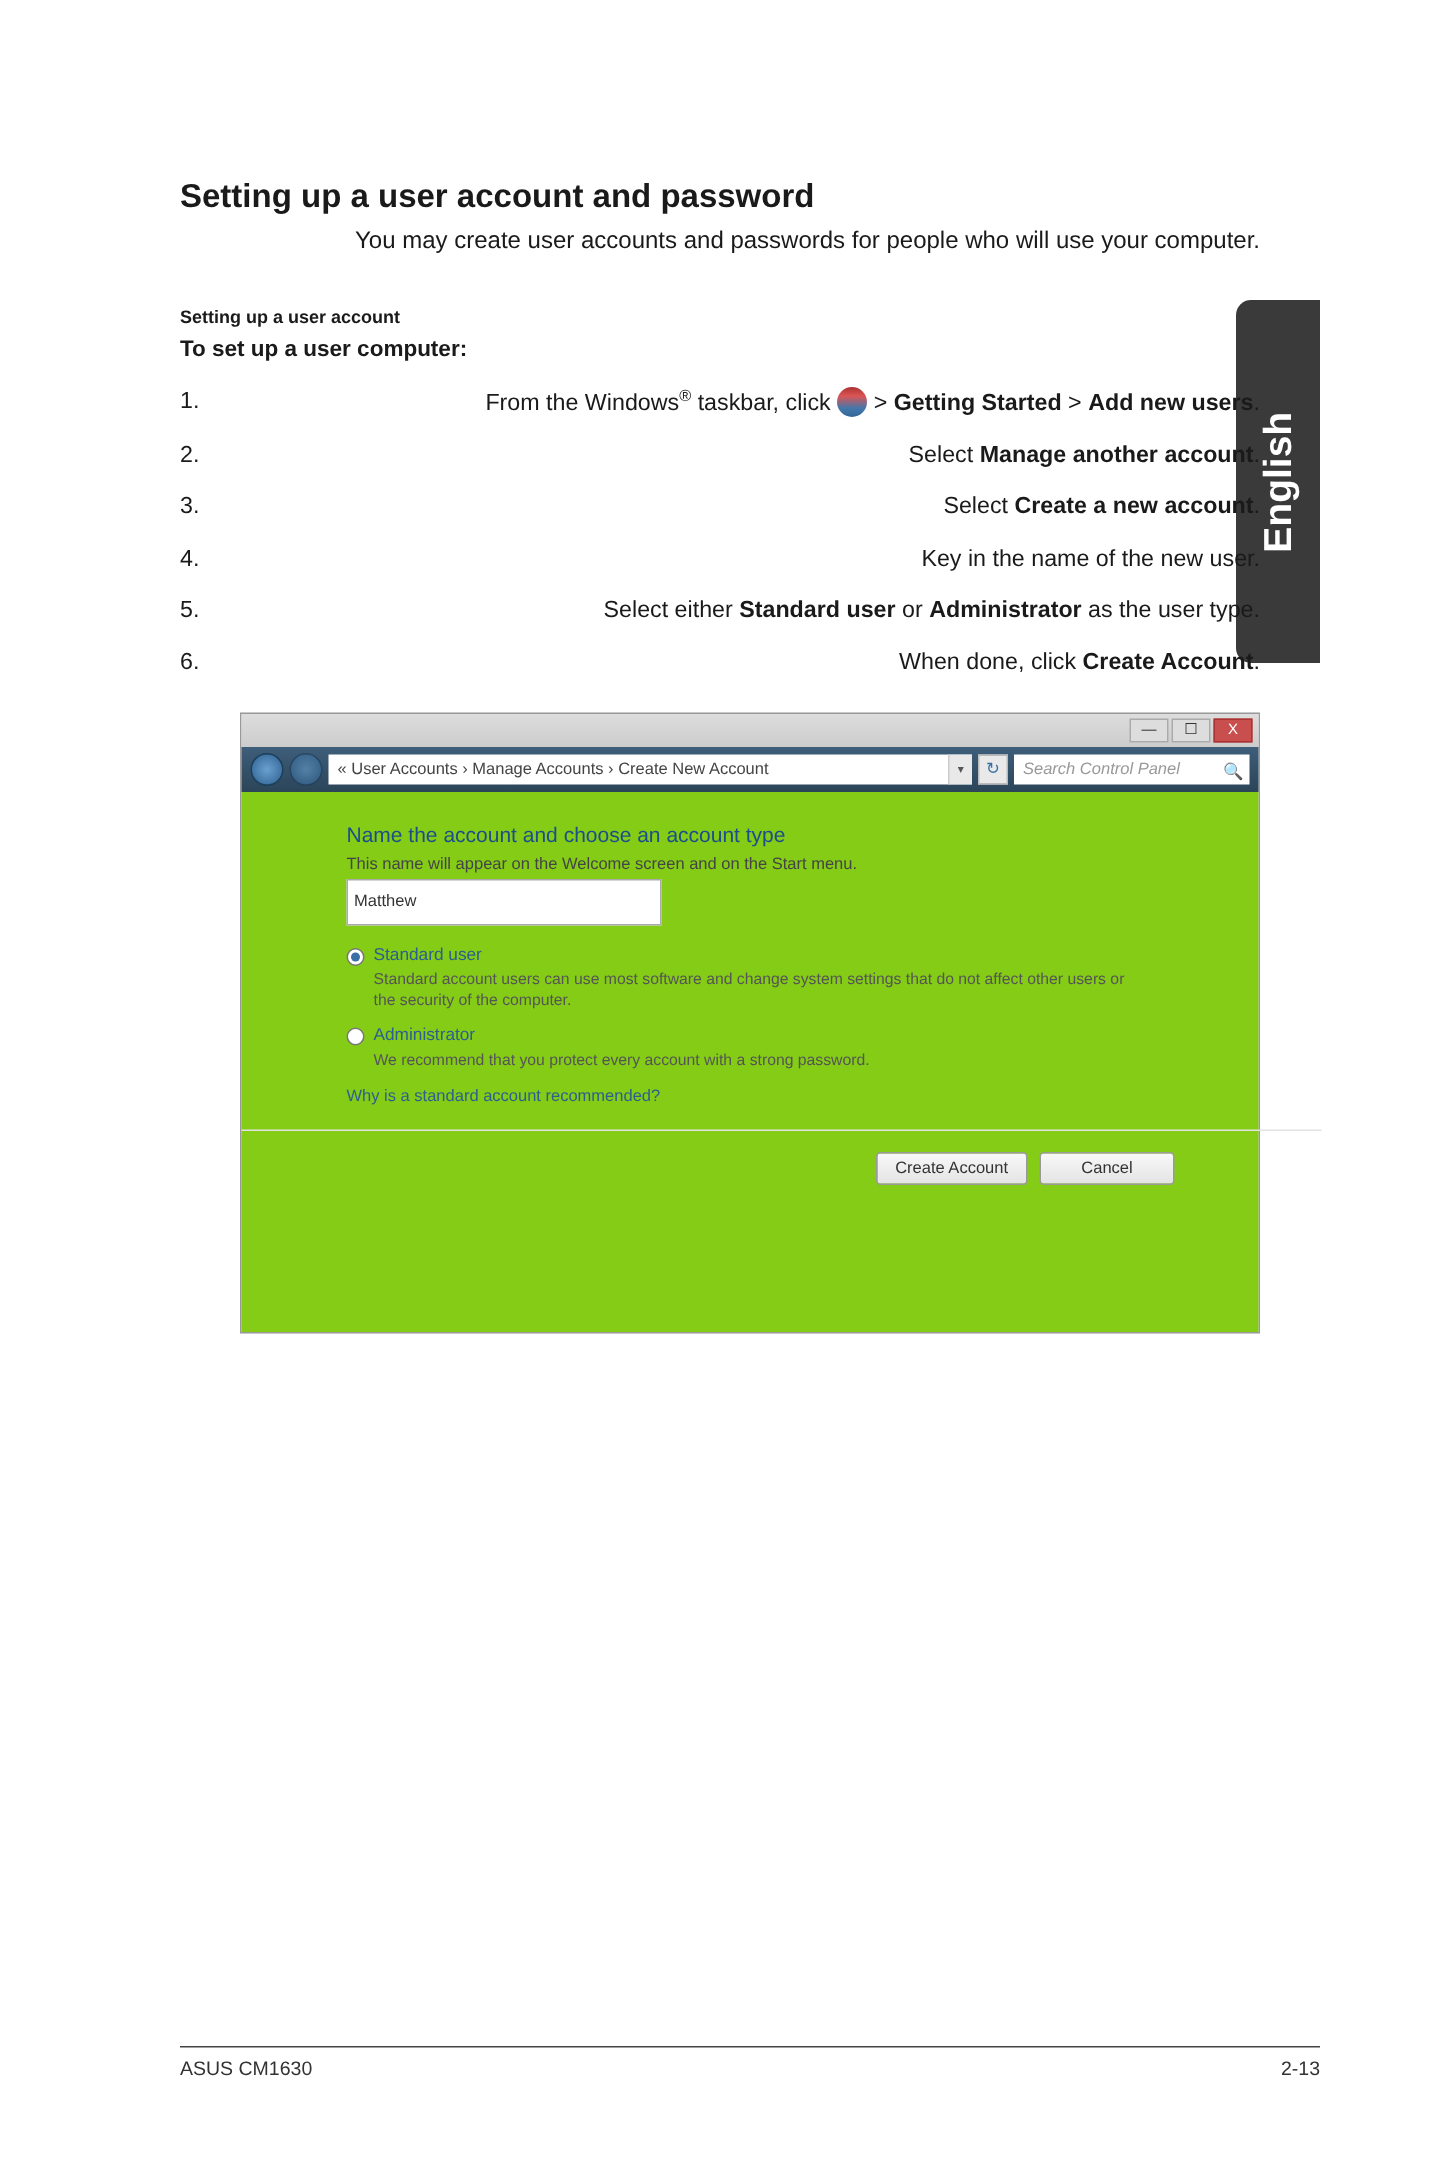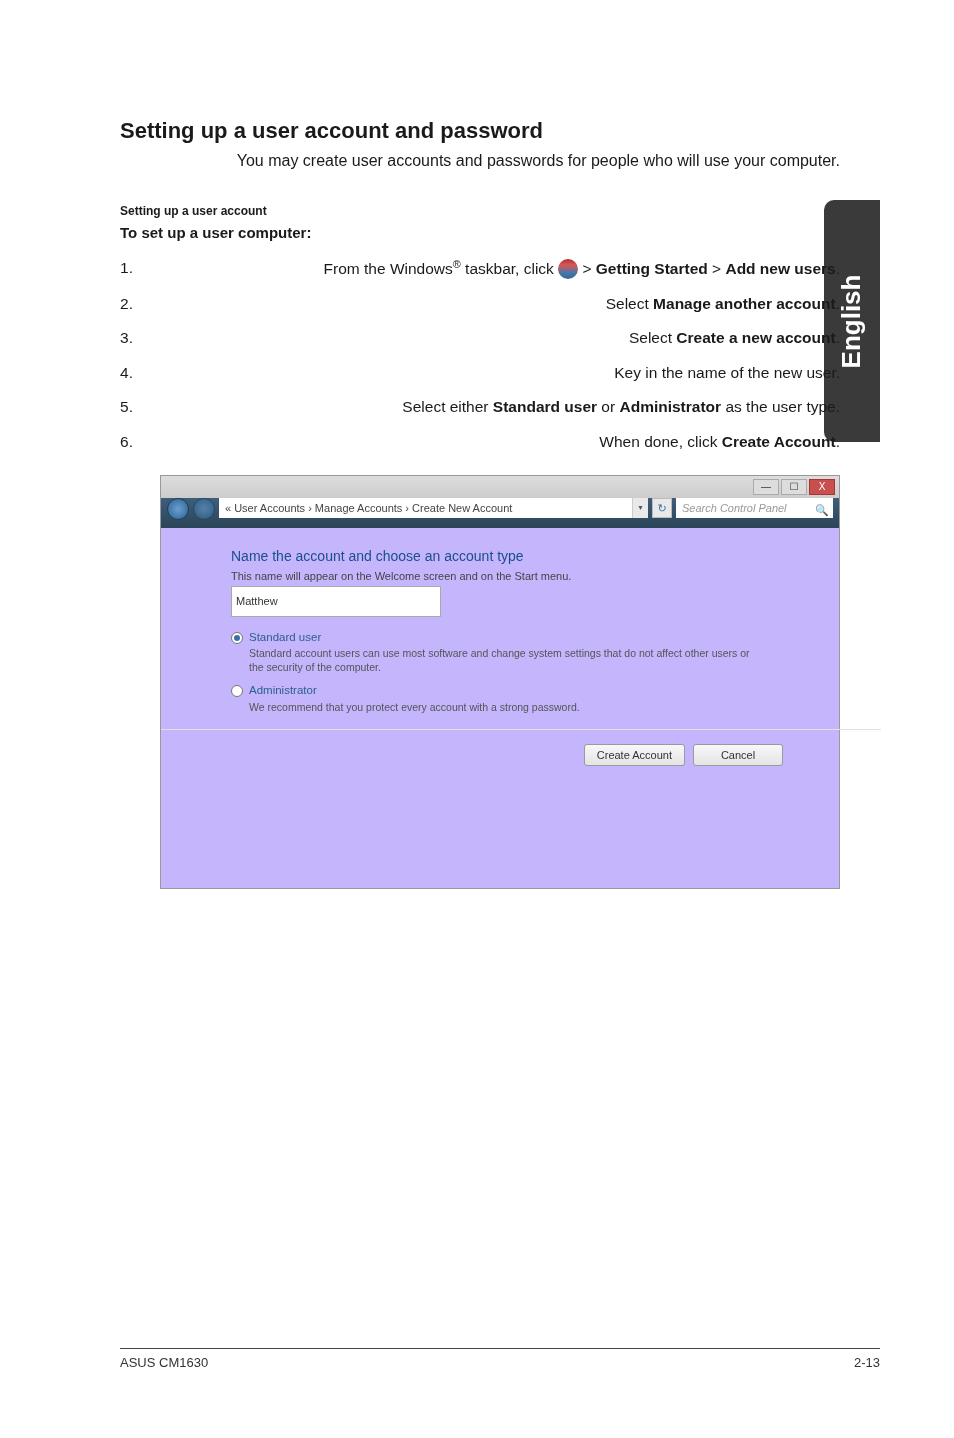--- a/index.html
+++ b/index.html
@@ -104,20 +104,21 @@
     display: flex;
     justify-content: flex-end;
     align-items: center;
     padding-right: 4px;
     gap: 2px;
   }
   .chrome-btn { width: 26px; height: 16px; background: #ddd; border: 1px solid #aaa; font-size:10px; text-align:center; line-height:14px; }
   .chrome-close { background: #c94f4f; color:#fff; border-color:#a33; }
   .nav-row {
     display: flex;
+    align-items: center;
     background: linear-gradient(#3e5e7a, #2b4458);
     height: 30px;
     padding: 0 6px;
     gap: 4px;
     color: #fff;
   }
   .nav-back, .nav-fwd {
     width: 22px; height: 22px; border-radius: 50%;
     background: radial-gradient(#6aa0cf, #2b5f8f);
     border: 1px solid #1d3f5c;
@@ -139,21 +140,21 @@
     position: absolute; right: 0; top: 0; width: 16px; height: 20px;
     background: #e9e9e9; border-left: 1px solid #ccc; text-align:center; font-size:8px; line-height:20px; color:#555;
   }
   .refresh-box { width: 20px; height: 20px; background:#e9e9e9; border:1px solid #bbb; text-align:center; font-size:11px; color:#3a6fa5; line-height:18px; }
   .search-box {
     width: 157px; height: 20px; background: #fff; color: #999; font-style: italic;
     padding: 0 6px; line-height: 20px; font-size: 11px; position: relative;
   }
   .search-box .mag { position:absolute; right:4px; top:2px; color:#5a8fc0; font-style:normal; }
   .embed-body {
-    background: #c4b5fd;
+    background: #84cc16;
     padding: 20px 28px 30px 70px;
     min-height: 360px;
   }
   .eb-title { color: #1b4f8a; font-size: 14px; margin-bottom: 6px; }
   .eb-sub { font-size: 11px; color: #444; margin-bottom: 4px; }
   .eb-input {
     width: 210px; height: 31px; border: 1px solid #aaa; padding: 0 4px;
     font-size: 11px; color: #333; background: #fff; margin-bottom: 14px; display:block;
   }
   .eb-radio-row { display: flex; align-items: flex-start; gap: 6px; margin-bottom: 3px; }
@@ -172,21 +173,21 @@
   .eb-btn {
     min-width: 90px; height: 22px; padding: 0 12px;
     background: linear-gradient(#f8f8f8, #e4e4e4);
     border: 1px solid #9a9a9a; border-radius: 3px;
     font-size: 11px; color: #333; text-align:center; line-height:20px;
   }
   .eb-divider { border-top: 1px solid #e2e2e2; margin: 16px -70px 0 -70px; }
 
   .footer {
     position: absolute;
-    bottom: 68px;
+    bottom: 52px;
     left: 120px;
     right: 74px;
     border-top: 1px solid #444;
     padding-top: 6px;
     display: flex;
     justify-content: space-between;
     font-size: 13px;
     color: #333;
     text-align: center;
   }
@@ -256,20 +257,21 @@
         <div class="eb-radio-label">Standard user</div>
       </div>
       <div class="eb-desc">Standard account users can use most software and change system settings that do not affect other users or the security of the computer.</div>
 
       <div class="eb-radio-row">
         <div class="eb-radio"></div>
         <div class="eb-radio-label">Administrator</div>
       </div>
 
       <div class="eb-reco">We recommend that you protect every account with a strong password.</div>
+      <div class="eb-link">Why is a standard account recommended?</div>
 
       <div class="eb-divider"></div>
       <div class="eb-btn-row">
         <div class="eb-btn">Create Account</div>
         <div class="eb-btn">Cancel</div>
       </div>
     </div>
   </div>
 
 </div>

